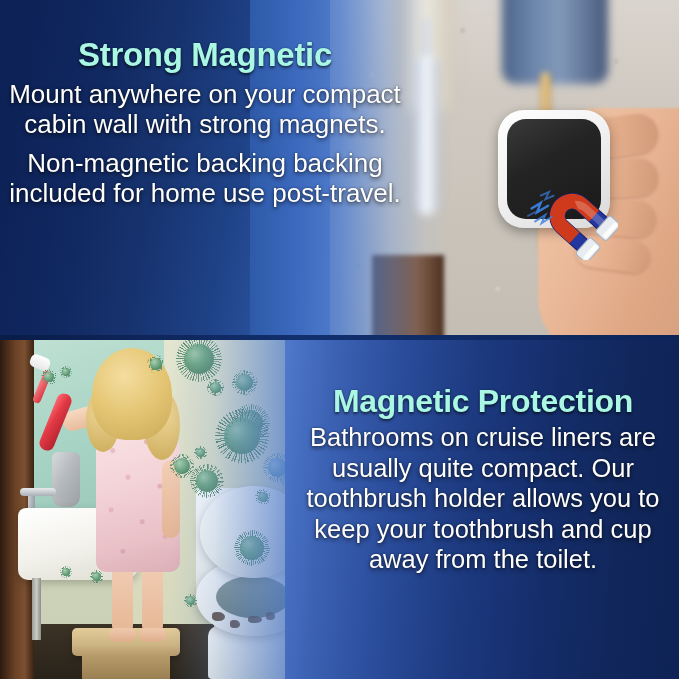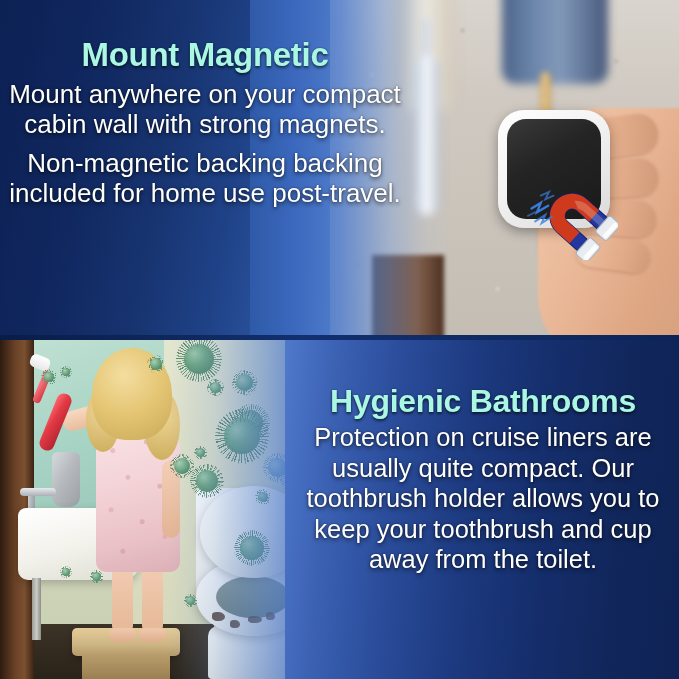--- a/index.html
+++ b/index.html
@@ -410,21 +410,21 @@
           <path d="M16 30 L25 26 L21 34 L30 30" stroke-width="2" opacity=".7"></path>
           <path d="M2 52 L10 48" stroke-width="2" opacity=".6"></path>
         </g>
       </svg>
     </div>
 
     <div id="top-fade"></div>
     <div id="top-bottom-band"></div>
 
     <div class="textblock" id="top-text">
-      <h2 class="headline">Mount Magnetic</h2>
+      <h2 class="headline">Strong Magnetic</h2>
       <p class="para">Mount anywhere on your compact cabin wall with strong magnets.</p>
       <p class="para">Non-magnetic backing backing included for home use post-travel.</p>
     </div>
   </section>
 
   <section class="panel" id="panel-bottom">
 
     <div id="bot-photo">
       <div id="bot-wall"></div>
       <div id="bot-mirror"></div>
@@ -527,17 +527,17 @@
       <div class="germ sm" style="left:186px;top:256px;width:9px;height:9px;color:#5b8f6e;">
           <div class="germ-core"></div>
         </div>
     </div>
 
     <div id="bot-fade"></div>
     <div id="bot-blue"></div>
   </section>
 
   <div class="textblock" id="bot-text">
-    <h2 class="headline">Hygienic Bathrooms</h2>
-    <p class="para">Protection on cruise liners are usually quite compact. Our toothbrush holder allows you to keep your toothbrush and cup away from the toilet.</p>
+    <h2 class="headline">Magnetic Protection</h2>
+    <p class="para">Bathrooms on cruise liners are usually quite compact. Our toothbrush holder allows you to keep your toothbrush and cup away from the toilet.</p>
   </div>
 
 </div>
 
 </body></html>

